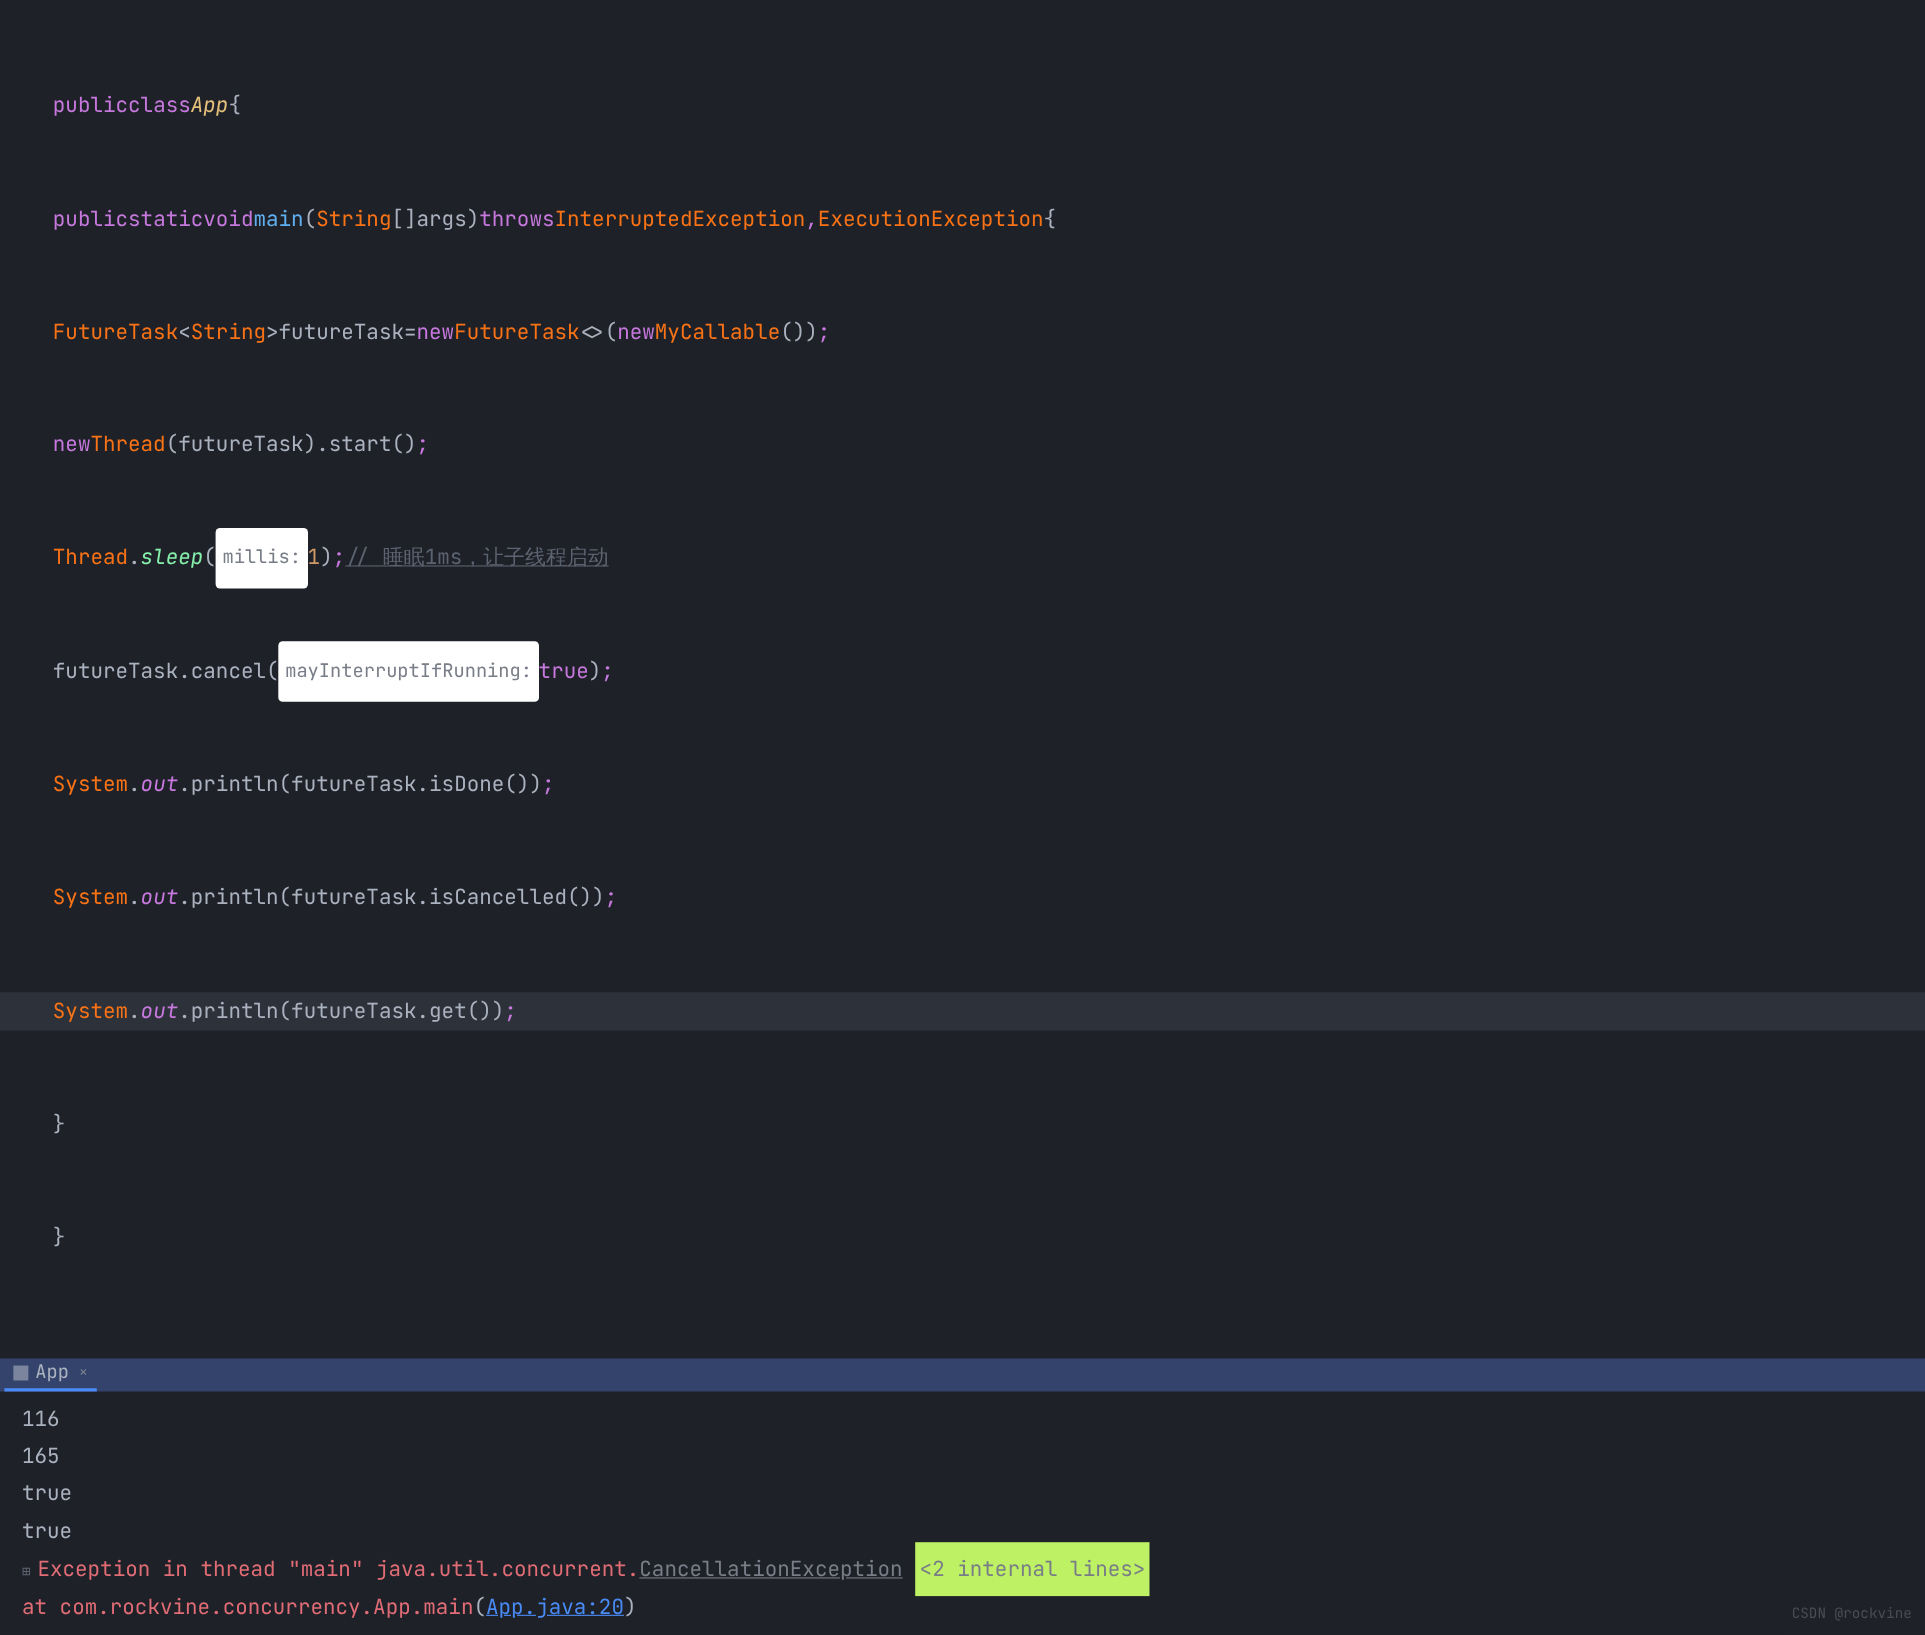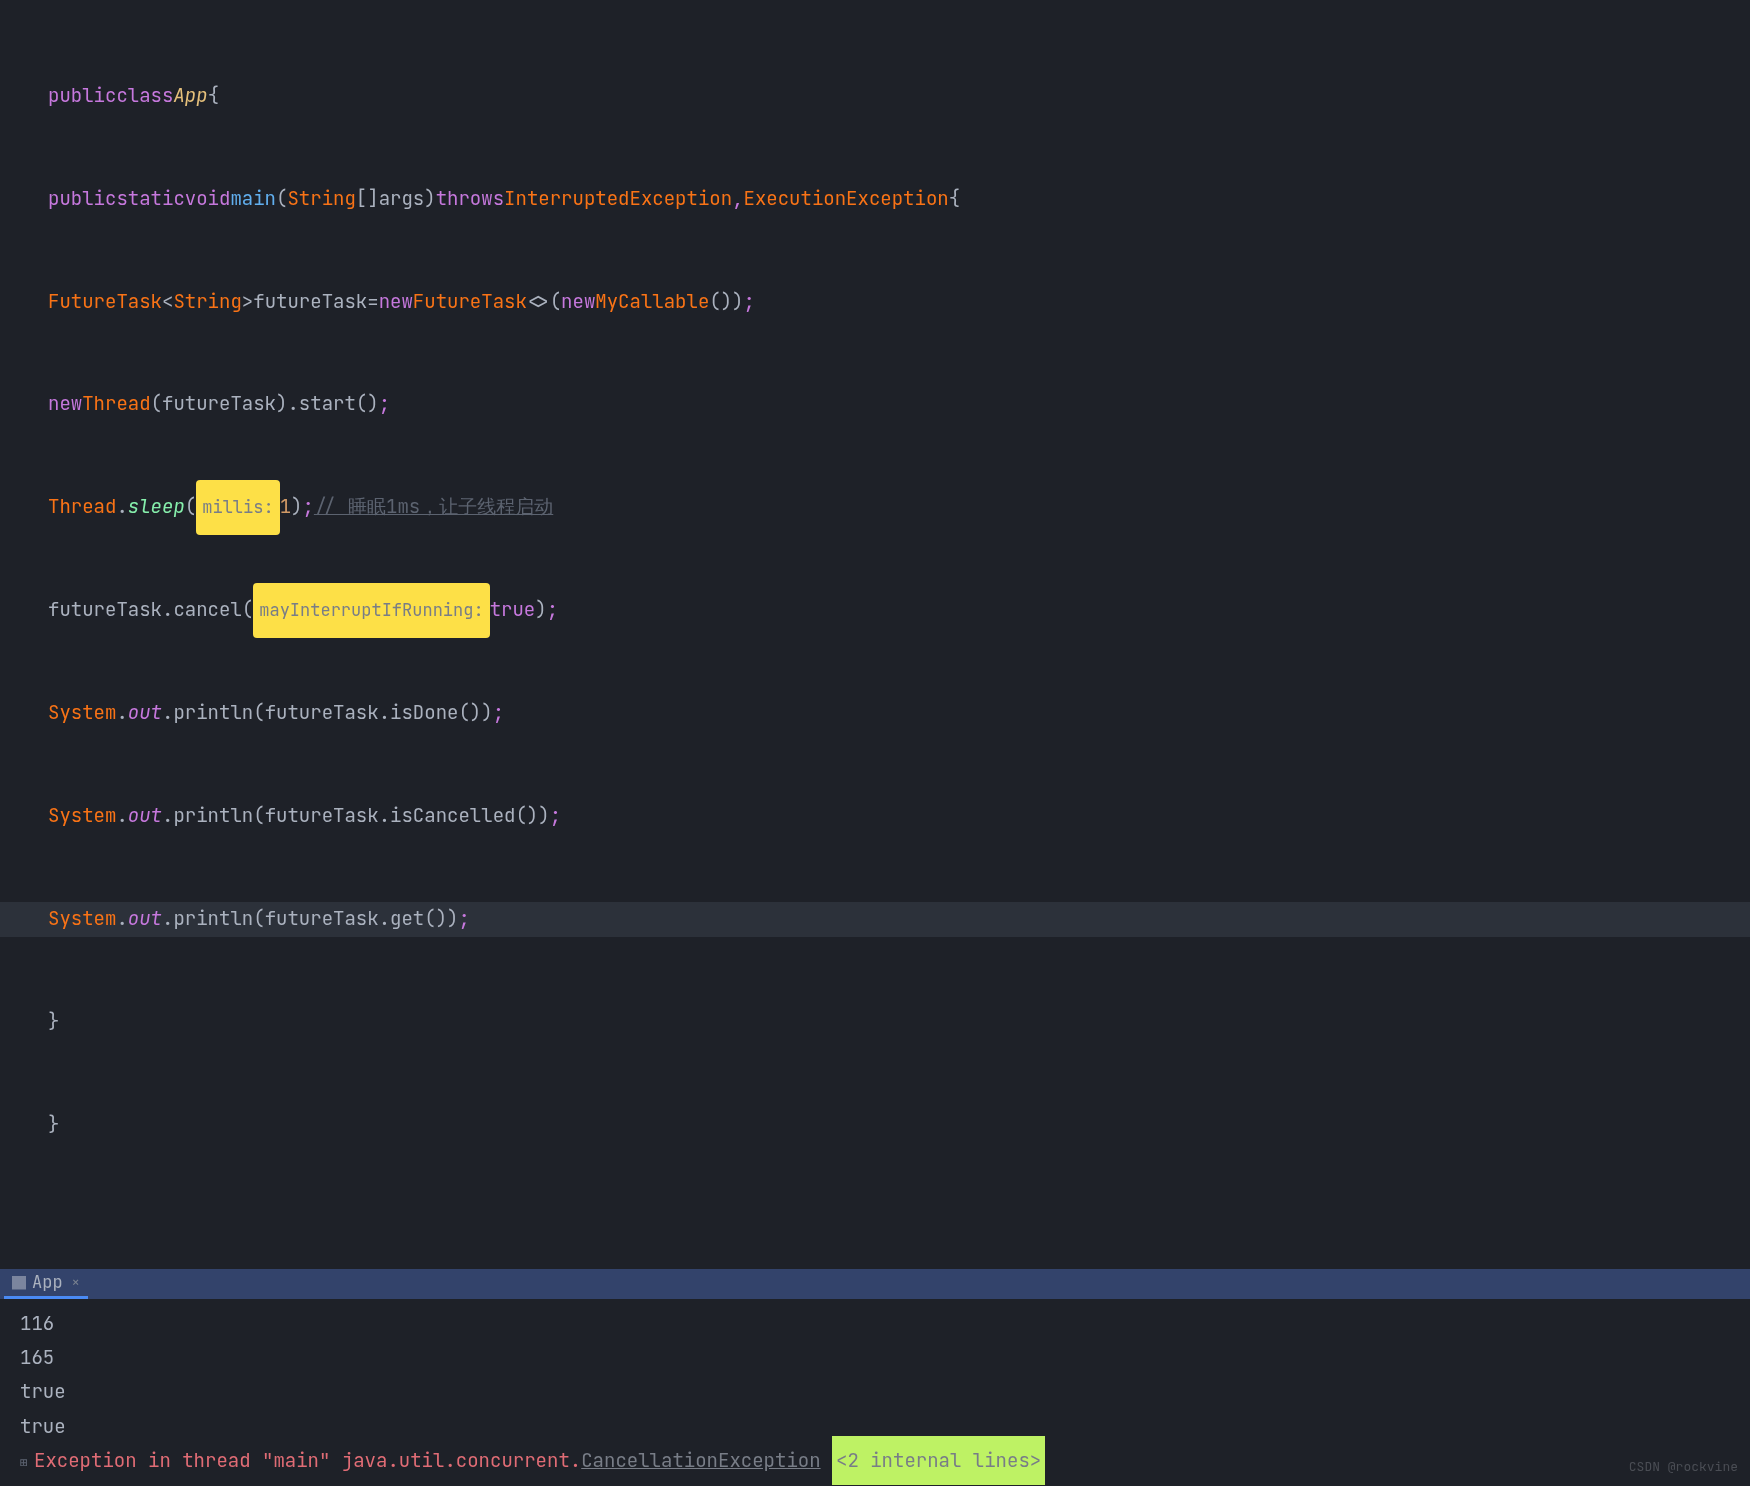--- a/index.html
+++ b/index.html
@@ -43,21 +43,21 @@
     .kw-void { color: #c678dd; }
     .kw-new { color: #c678dd; }
     .kw-throws { color: #c678dd; }
     .kw-implements { color: #c678dd; }
     .type { color: #f97316; }
     .class-name { color: #e5c07b; font-style: italic; }
     .method-decl { color: #61afef; }
     .method-call { color: #abb2bf; }
     .field { color: #c678dd; font-style: italic; }
     .param-hint { 
-      background: #fde047; 
+      background: #ffffff; 
       color: #787d87; 
       padding: 12px 6px; 
       border-radius: 4px;
       font-style: normal;
       font-size: 17px;
     }
     .number { color: #d19a66; }
     .comment { color: #5c6370; text-decoration: underline; }
     .annotation { color: #e5c07b; }
     .operator { color: #abb2bf; }
@@ -177,16 +177,17 @@
       <span>App</span>
       <span class="close-x">×</span>
     </div>
   </div>
   <div class="console">
     <div class="console-line">116</div>
     <div class="console-line">165</div>
     <div class="console-line">true</div>
     <div class="console-line">true</div>
     <div class="error-line"><span class="expand-icon">⊞</span><span>Exception in thread "main" java.util.concurrent.</span><span class="error-underline">CancellationException</span> <span class="internal-lines">&lt;2 internal lines&gt;</span></div>
+    <div class="error-line">    <span>at com.rockvine.concurrency.App.main</span><span class="paren">(</span><span class="link">App.java:20</span><span class="paren">)</span></div>
   </div>
 </div>
 
 <div class="watermark">CSDN @rockvine</div>
 
 </body></html>

